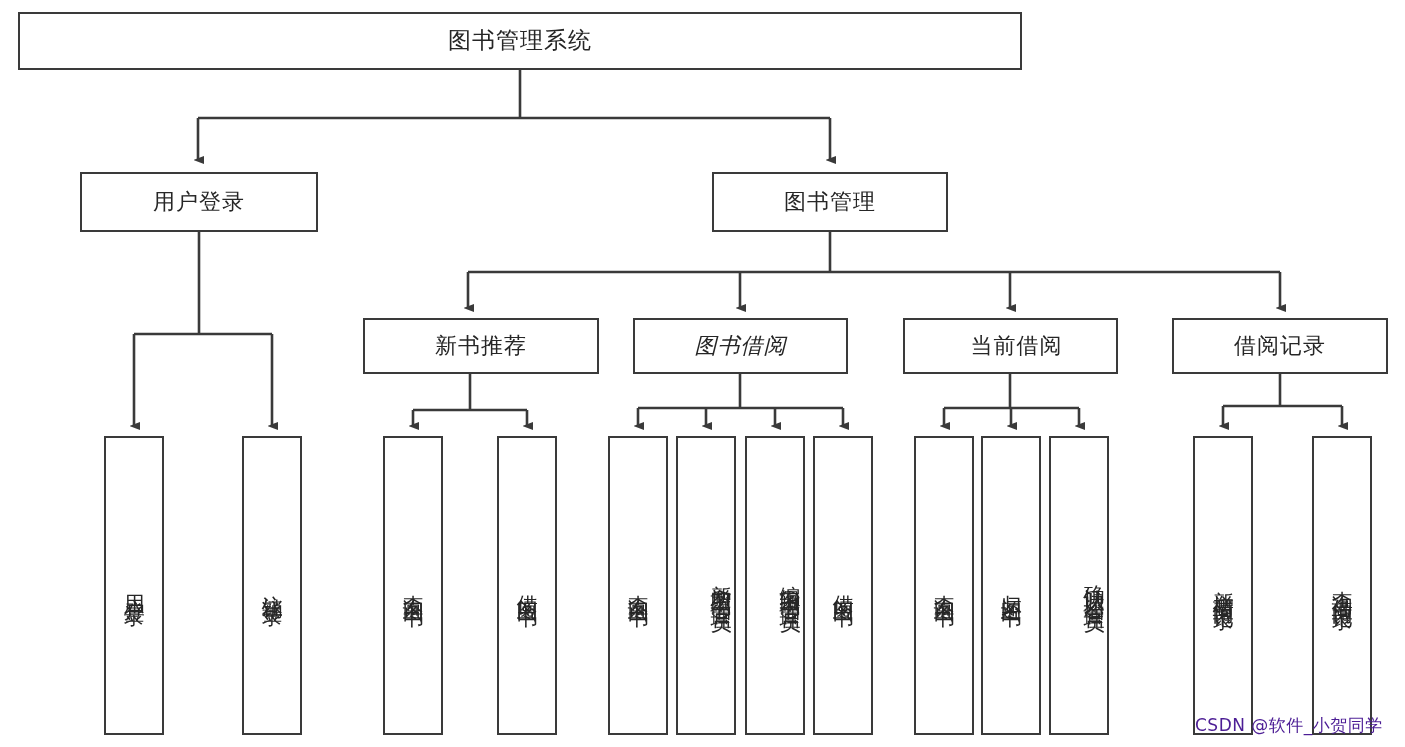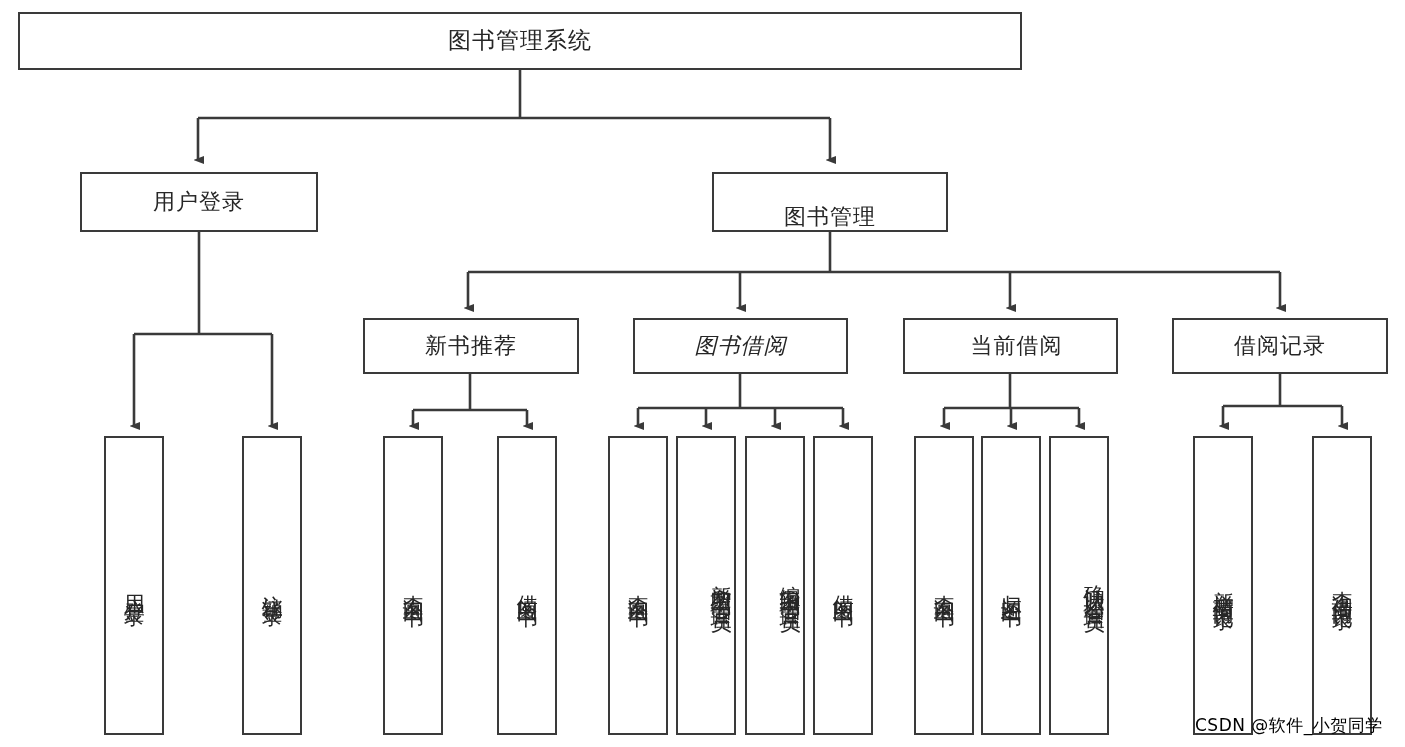--- a/index.html
+++ b/index.html
@@ -56,21 +56,21 @@
     position: absolute;
     left: 0;
     top: 0;
     width: 1405px;
     height: 747px;
     pointer-events: none;
   }
   .watermark {
     position: absolute;
     font-size: 17px;
-    color: #000000;
+    color: #4c1d95;
     white-space: nowrap;
     letter-spacing: 0.5px;
   }
 </style>
 </head>
 <body>
 
 <div id="canvas">
 
   <svg class="links" viewBox="0 0 1405 747">
@@ -126,25 +126,25 @@
     </g>
   </svg>
 
   <div class="node horiz root" style="left:18px; top:12px; width:1004px; height:58px;">
     <span>图书管理系统</span>
   </div>
 
   <div class="node horiz" style="left:80px; top:172px; width:238px; height:60px;">
     <span>用户登录</span>
   </div>
-  <div class="node horiz" style="left:712px; top:172px; width:236px; height:60px;align-items:flex-end;">
+  <div class="node horiz" style="left:712px; top:172px; width:236px; height:60px;">
     <span>图书管理</span>
   </div>
 
-  <div class="node horiz" style="left:363px; top:318px; width:216px; height:56px;">
+  <div class="node horiz" style="left:363px; top:318px; width:236px; height:56px;">
     <span>新书推荐</span>
   </div>
   <div class="node horiz" style="left:633px; top:318px; width:215px; height:56px;font-style:italic;">
     <span>图书借阅</span>
   </div>
   <div class="node horiz" style="left:903px; top:318px; width:215px; height:56px;padding-left:12px;">
     <span>当前借阅</span>
   </div>
   <div class="node horiz" style="left:1172px; top:318px; width:216px; height:56px;">
     <span>借阅记录</span>

